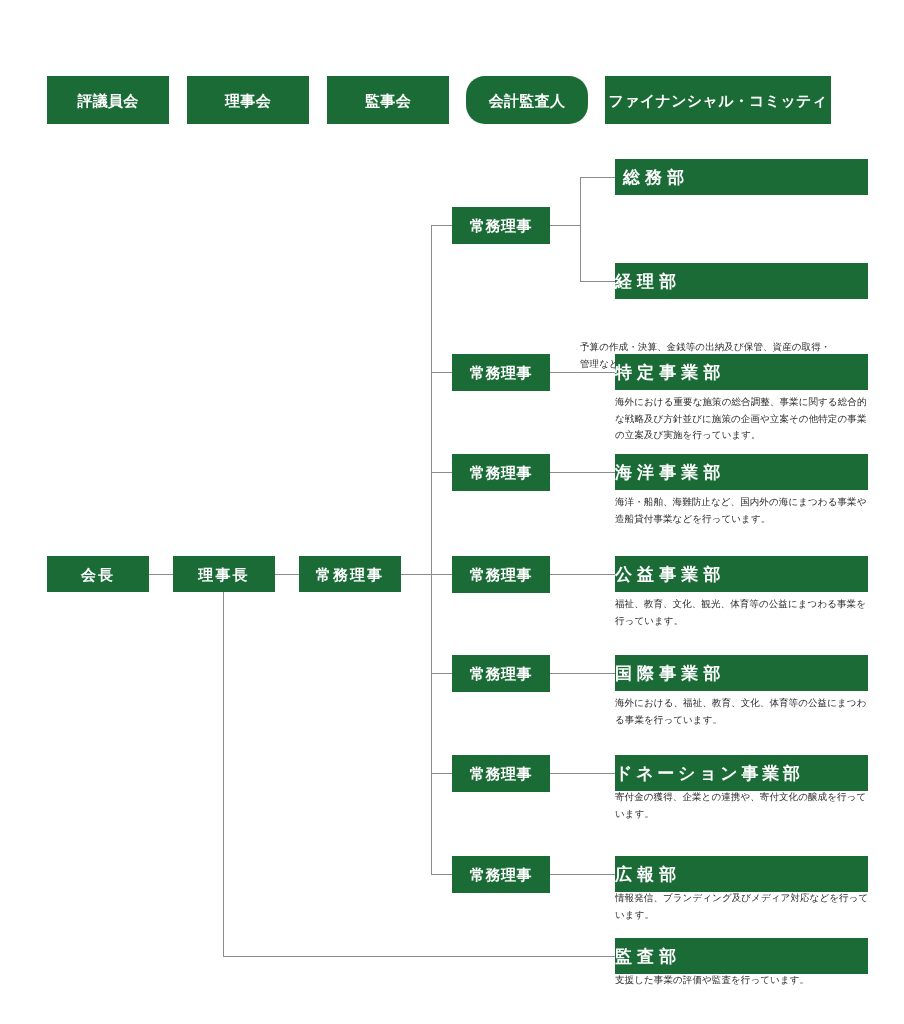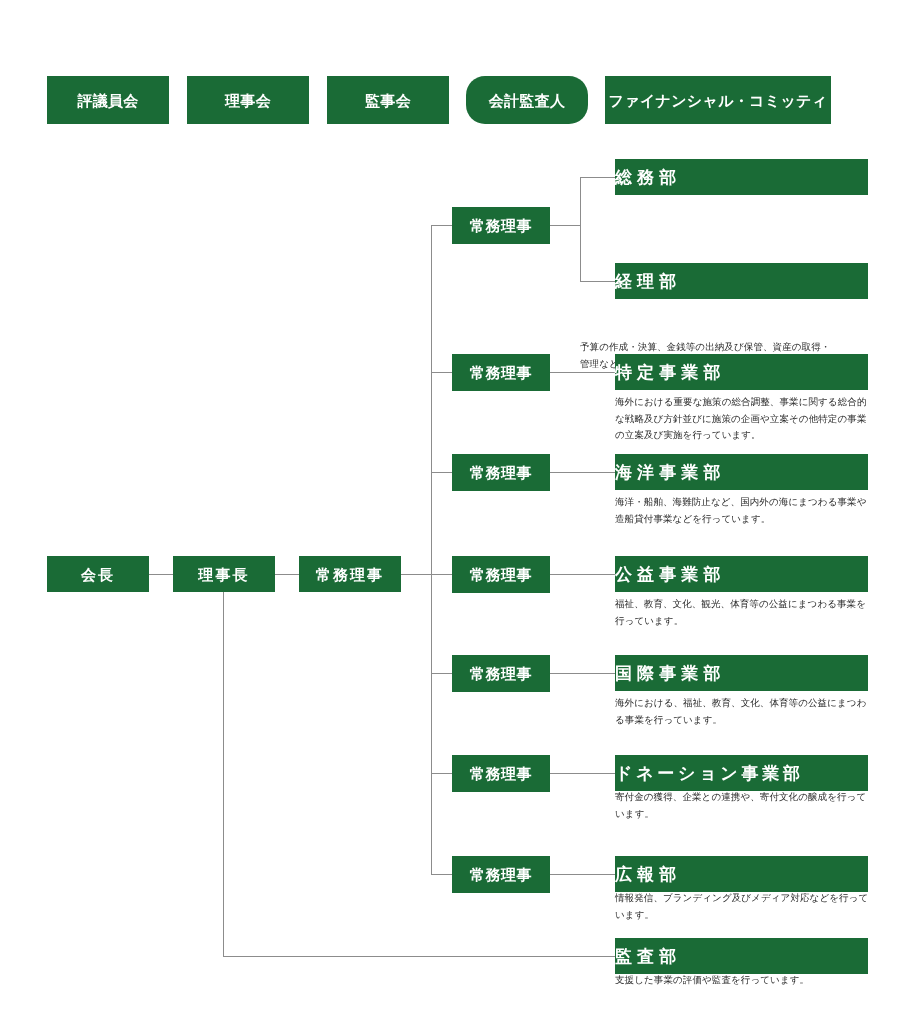--- a/index.html
+++ b/index.html
@@ -125,21 +125,21 @@
   <div class="ln h" style="left:580px; top:177px; width:35px;"></div>
   <div class="ln h" style="left:580px; top:281px; width:35px;"></div>
 
   <div class="ln h" style="left:550px; top:372px; width:65px;"></div>
   <div class="ln h" style="left:550px; top:472px; width:65px;"></div>
   <div class="ln h" style="left:550px; top:574px; width:65px;"></div>
   <div class="ln h" style="left:550px; top:673px; width:65px;"></div>
   <div class="ln h" style="left:550px; top:773px; width:65px;"></div>
   <div class="ln h" style="left:550px; top:874px; width:65px;"></div>
 
-  <div class="box dept" style="left:615px; top:159px; width:253px;">総務部</div>
+  <div class="box dept" style="left:615px; top:159px; width:253px;padding-left:8px;">総務部</div>
 
   <div class="box dept" style="left:615px; top:263px; width:253px;">経理部</div>
   <div class="desc" style="left:580px; top:303px;margin-top:36px;">予算の作成・決算、金銭等の出納及び保管、資産の取得・管理などを行っています。</div>
 
   <div class="box dept" style="left:615px; top:354px; width:253px;">特定事業部</div>
   <div class="desc" style="left:615px; top:394px;">海外における重要な施策の総合調整、事業に関する総合的な戦略及び方針並びに施策の企画や立案その他特定の事業の立案及び実施を行っています。</div>
 
   <div class="box dept" style="left:615px; top:454px; width:253px;">海洋事業部</div>
   <div class="desc" style="left:615px; top:494px;">海洋・船舶、海難防止など、国内外の海にまつわる事業や造船貸付事業などを行っています。</div>
 

